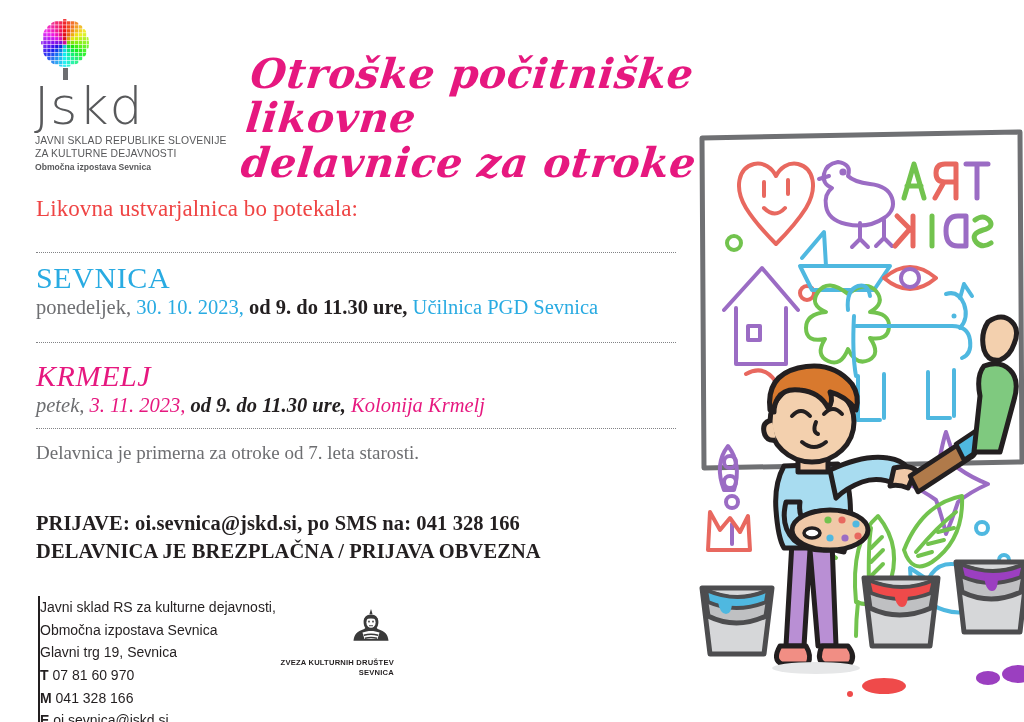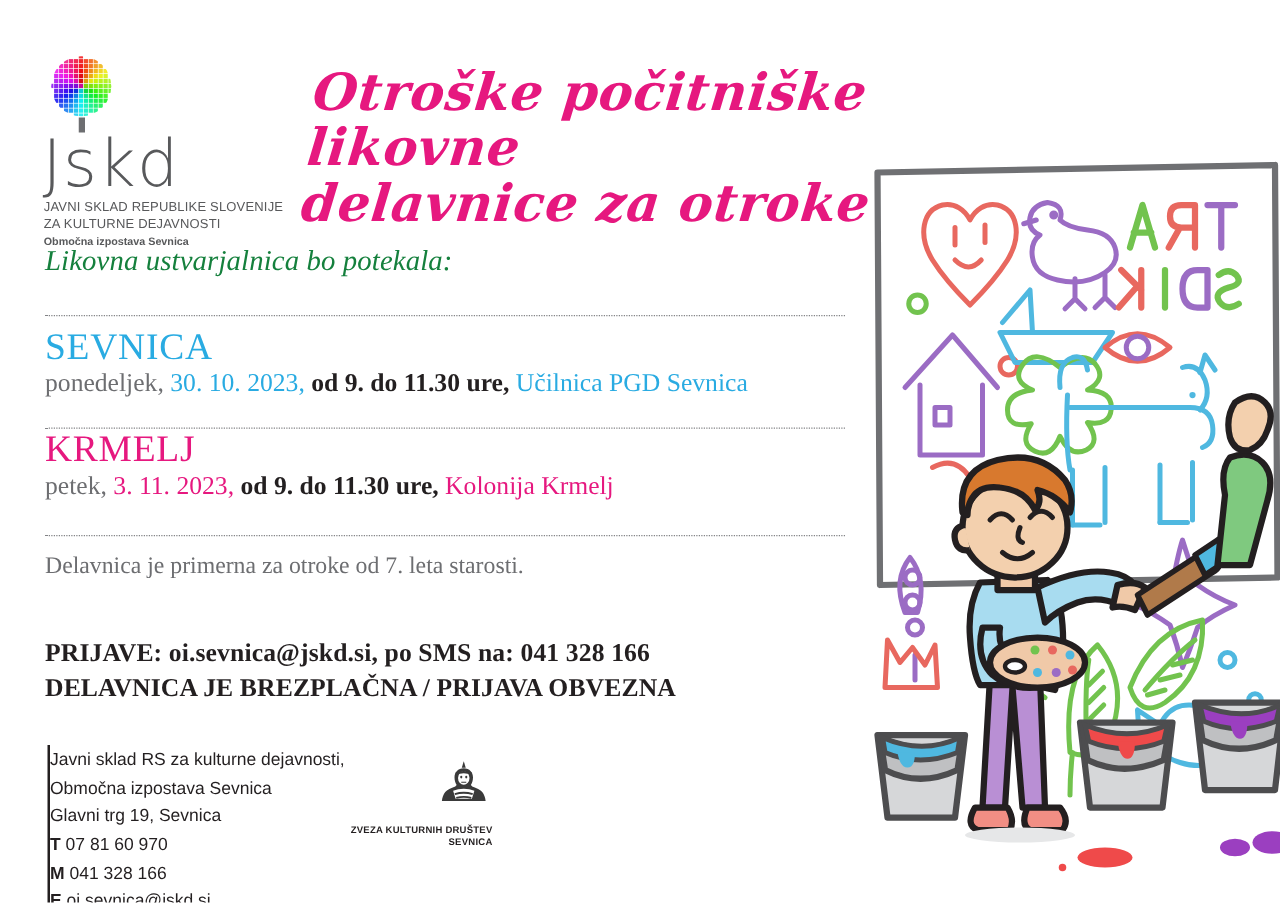--- a/index.html
+++ b/index.html
@@ -5,21 +5,21 @@
   * { box-sizing: border-box; margin: 0; padding: 0; }
   html, body {
     width: 1024px; height: 722px;
     background: #ffffff;
     font-family: "Liberation Serif", serif;
     overflow: hidden;
   }
   .poster { position: relative; width: 1024px; height: 722px; background: #fff; }
 
   
-  .jskd-logo { position: absolute; left: 33px; top: 44px; width: 200px; }
+  .jskd-logo { position: absolute; left: 33px; top: 18px; width: 200px; }
   .logo-mark { position: relative; width: 58px; height: 62px; margin-left: 4px; }
   .logo-stem {
     position: absolute; left: 26px; top: 50px; width: 5px; height: 12px;
     background: #6d6e71;
   }
   .jskd-word {
     font-family: "DejaVu Sans", sans-serif;
     font-size: 52px; font-weight: 300; letter-spacing: 1px;
     color: #58595b; line-height: 0.95; margin-top: 2px; margin-left: 1px;
   }
@@ -42,33 +42,33 @@
     font-size: 41px; line-height: 1.08;
     color: #e6187f;
     transform: skewX(-6deg);
     letter-spacing: 0.5px;
   }
   .poster-title .l2 { display:block; }
 
   
   .intro {
     position: absolute; left: 36px; top: 196px;
-    font-size: 23px; color: #15803d; letter-spacing: 0.1px; font-style: italic;
+    font-size: 23px; color: #ef4444; letter-spacing: 0.1px;
   }
   .rule {
     position: absolute; left: 36px; width: 640px; height: 1px;
     border-top: 1.4px dotted #6d6e71; opacity: .85;
   }
   .rule.r1 { top: 252px; }
   .rule.r2 { top: 342px; }
   .rule.r3 { top: 428px; }
 
   .block { position: absolute; left: 36px; }
   .block.sevnica { top: 262px; }
-  .block.krmelj  { top: 344px; }
+  .block.krmelj  { top: 360px; font-style: italic; }
 
   .city {
     font-size: 30px; letter-spacing: .6px; line-height: 1.05;
   }
   .city.blue { color: #29abe2; }
   .city.pink { color: #e6187f; }
 
   .details { font-size: 20.5px; line-height: 1.25; margin-top: 1px; }
   .t-gray { color: #6d6e71; }
   .t-blue { color: #29abe2; }

